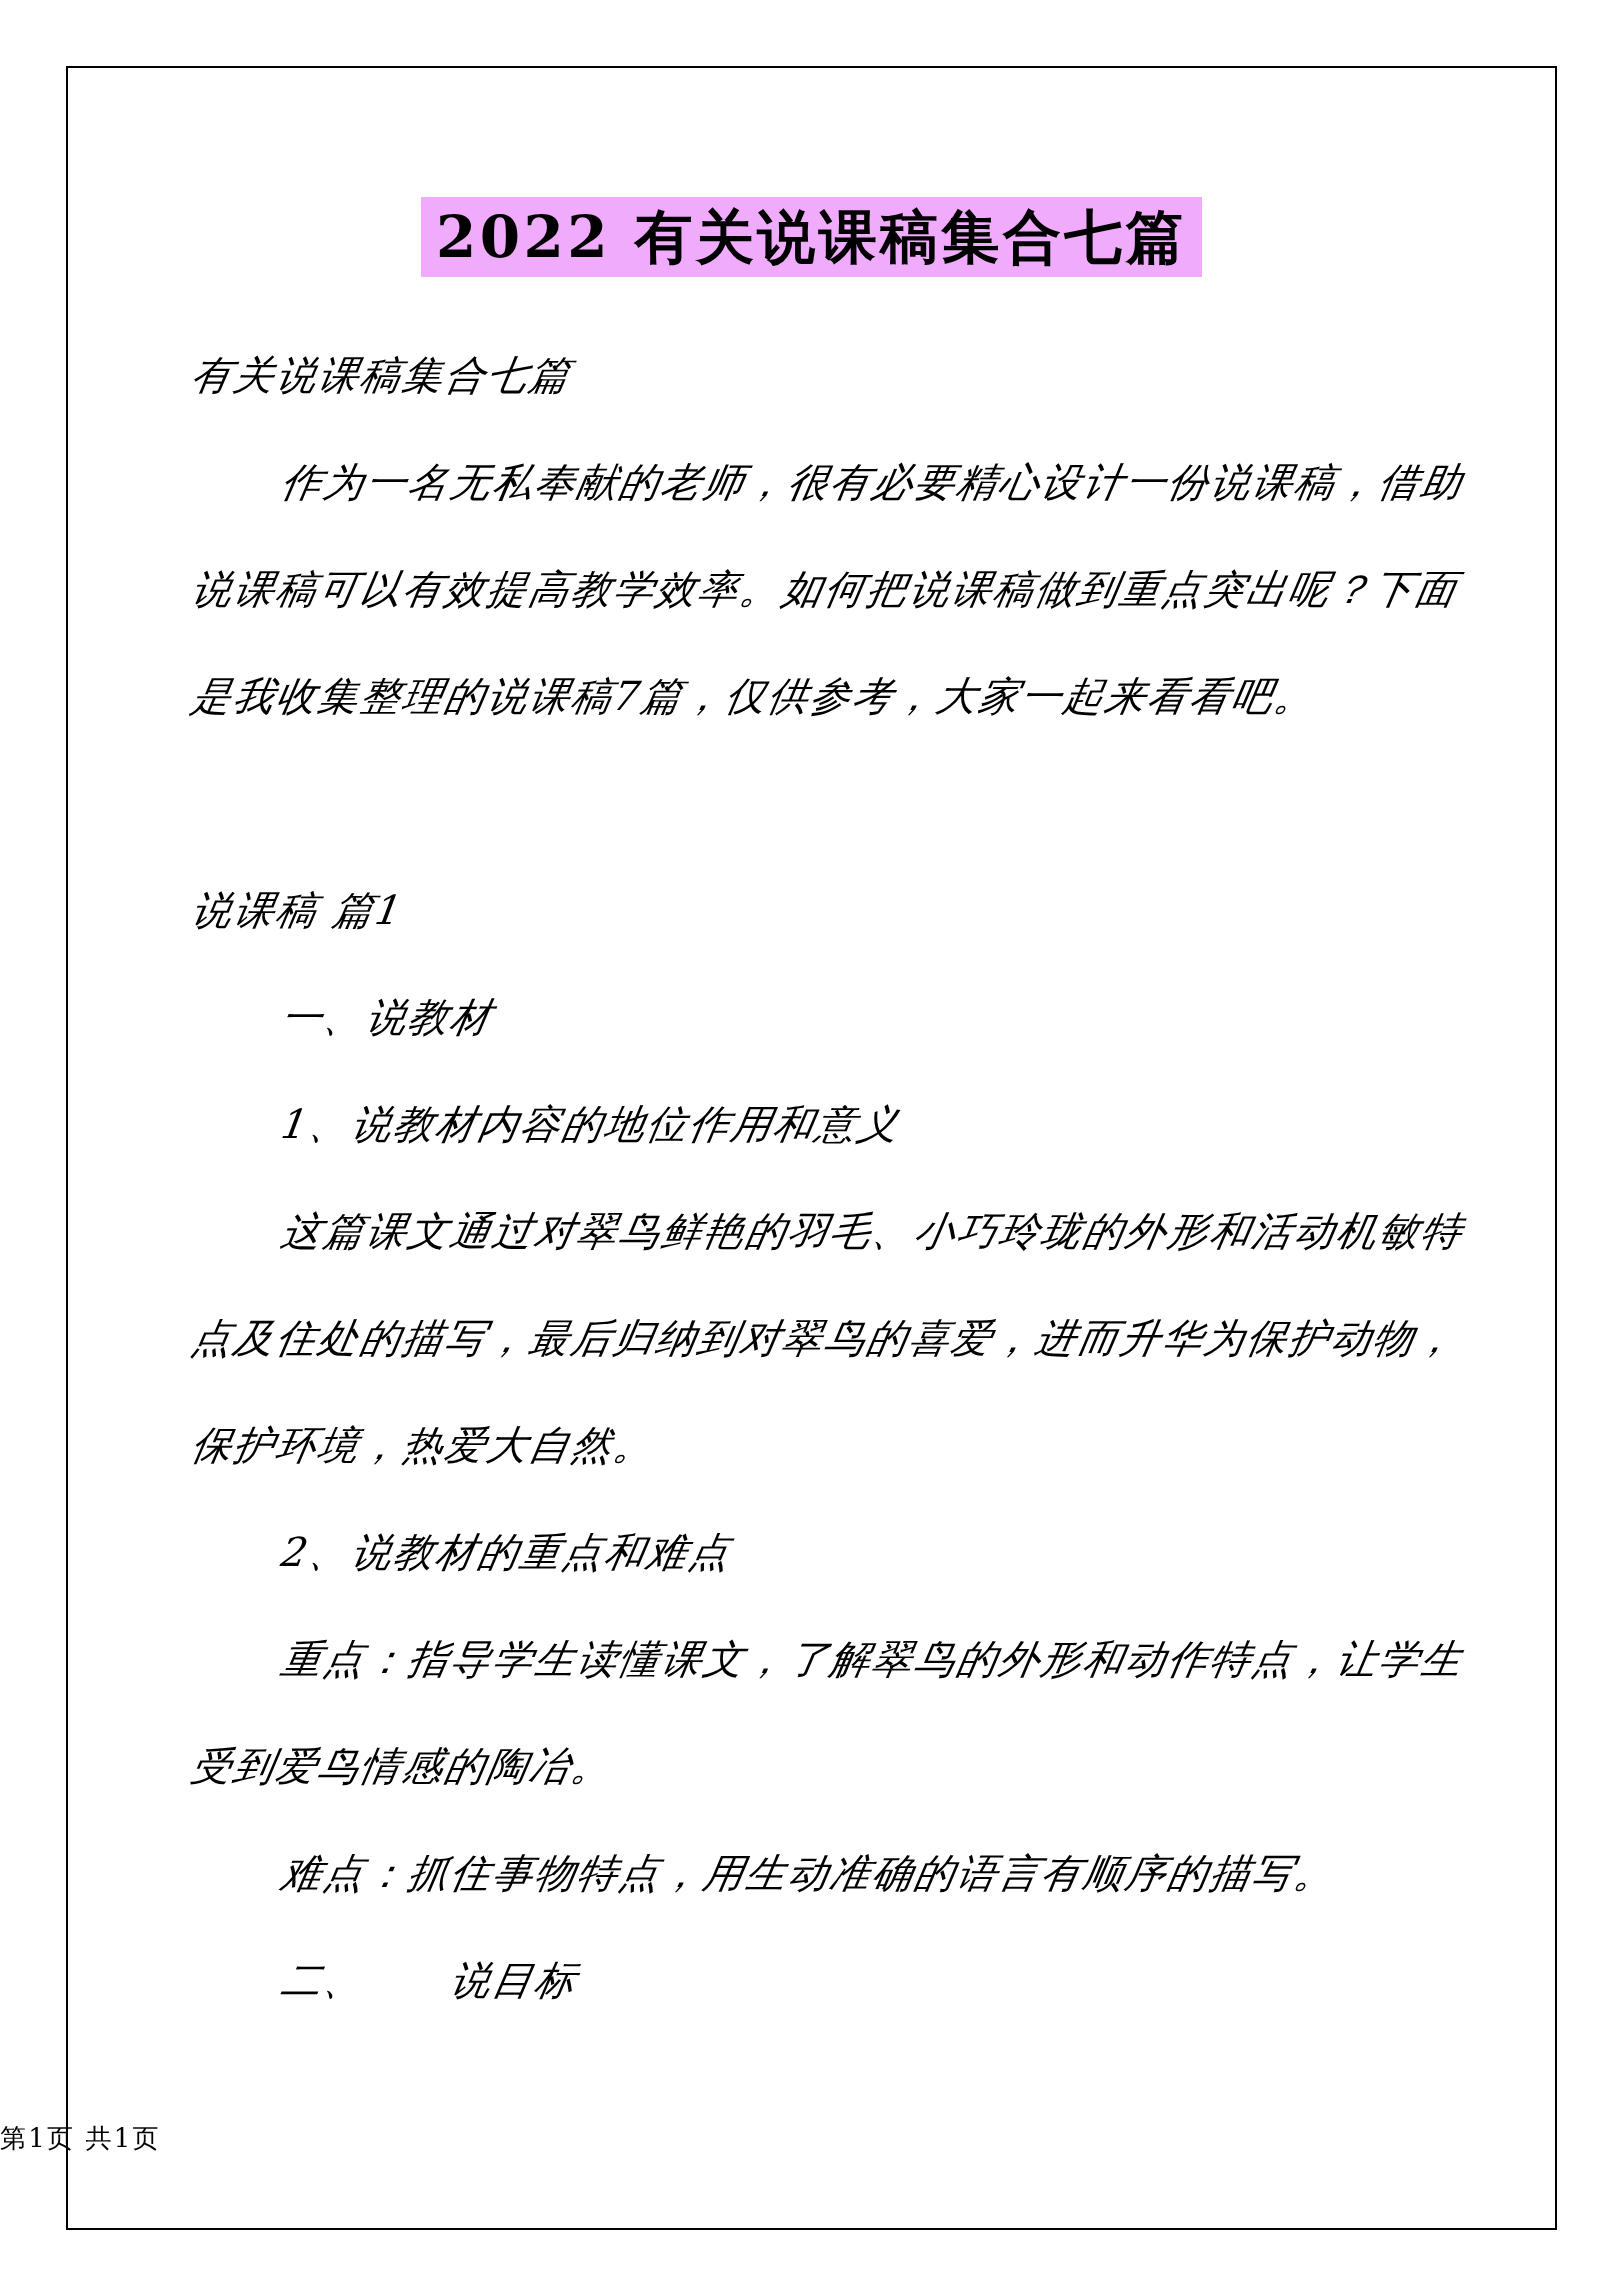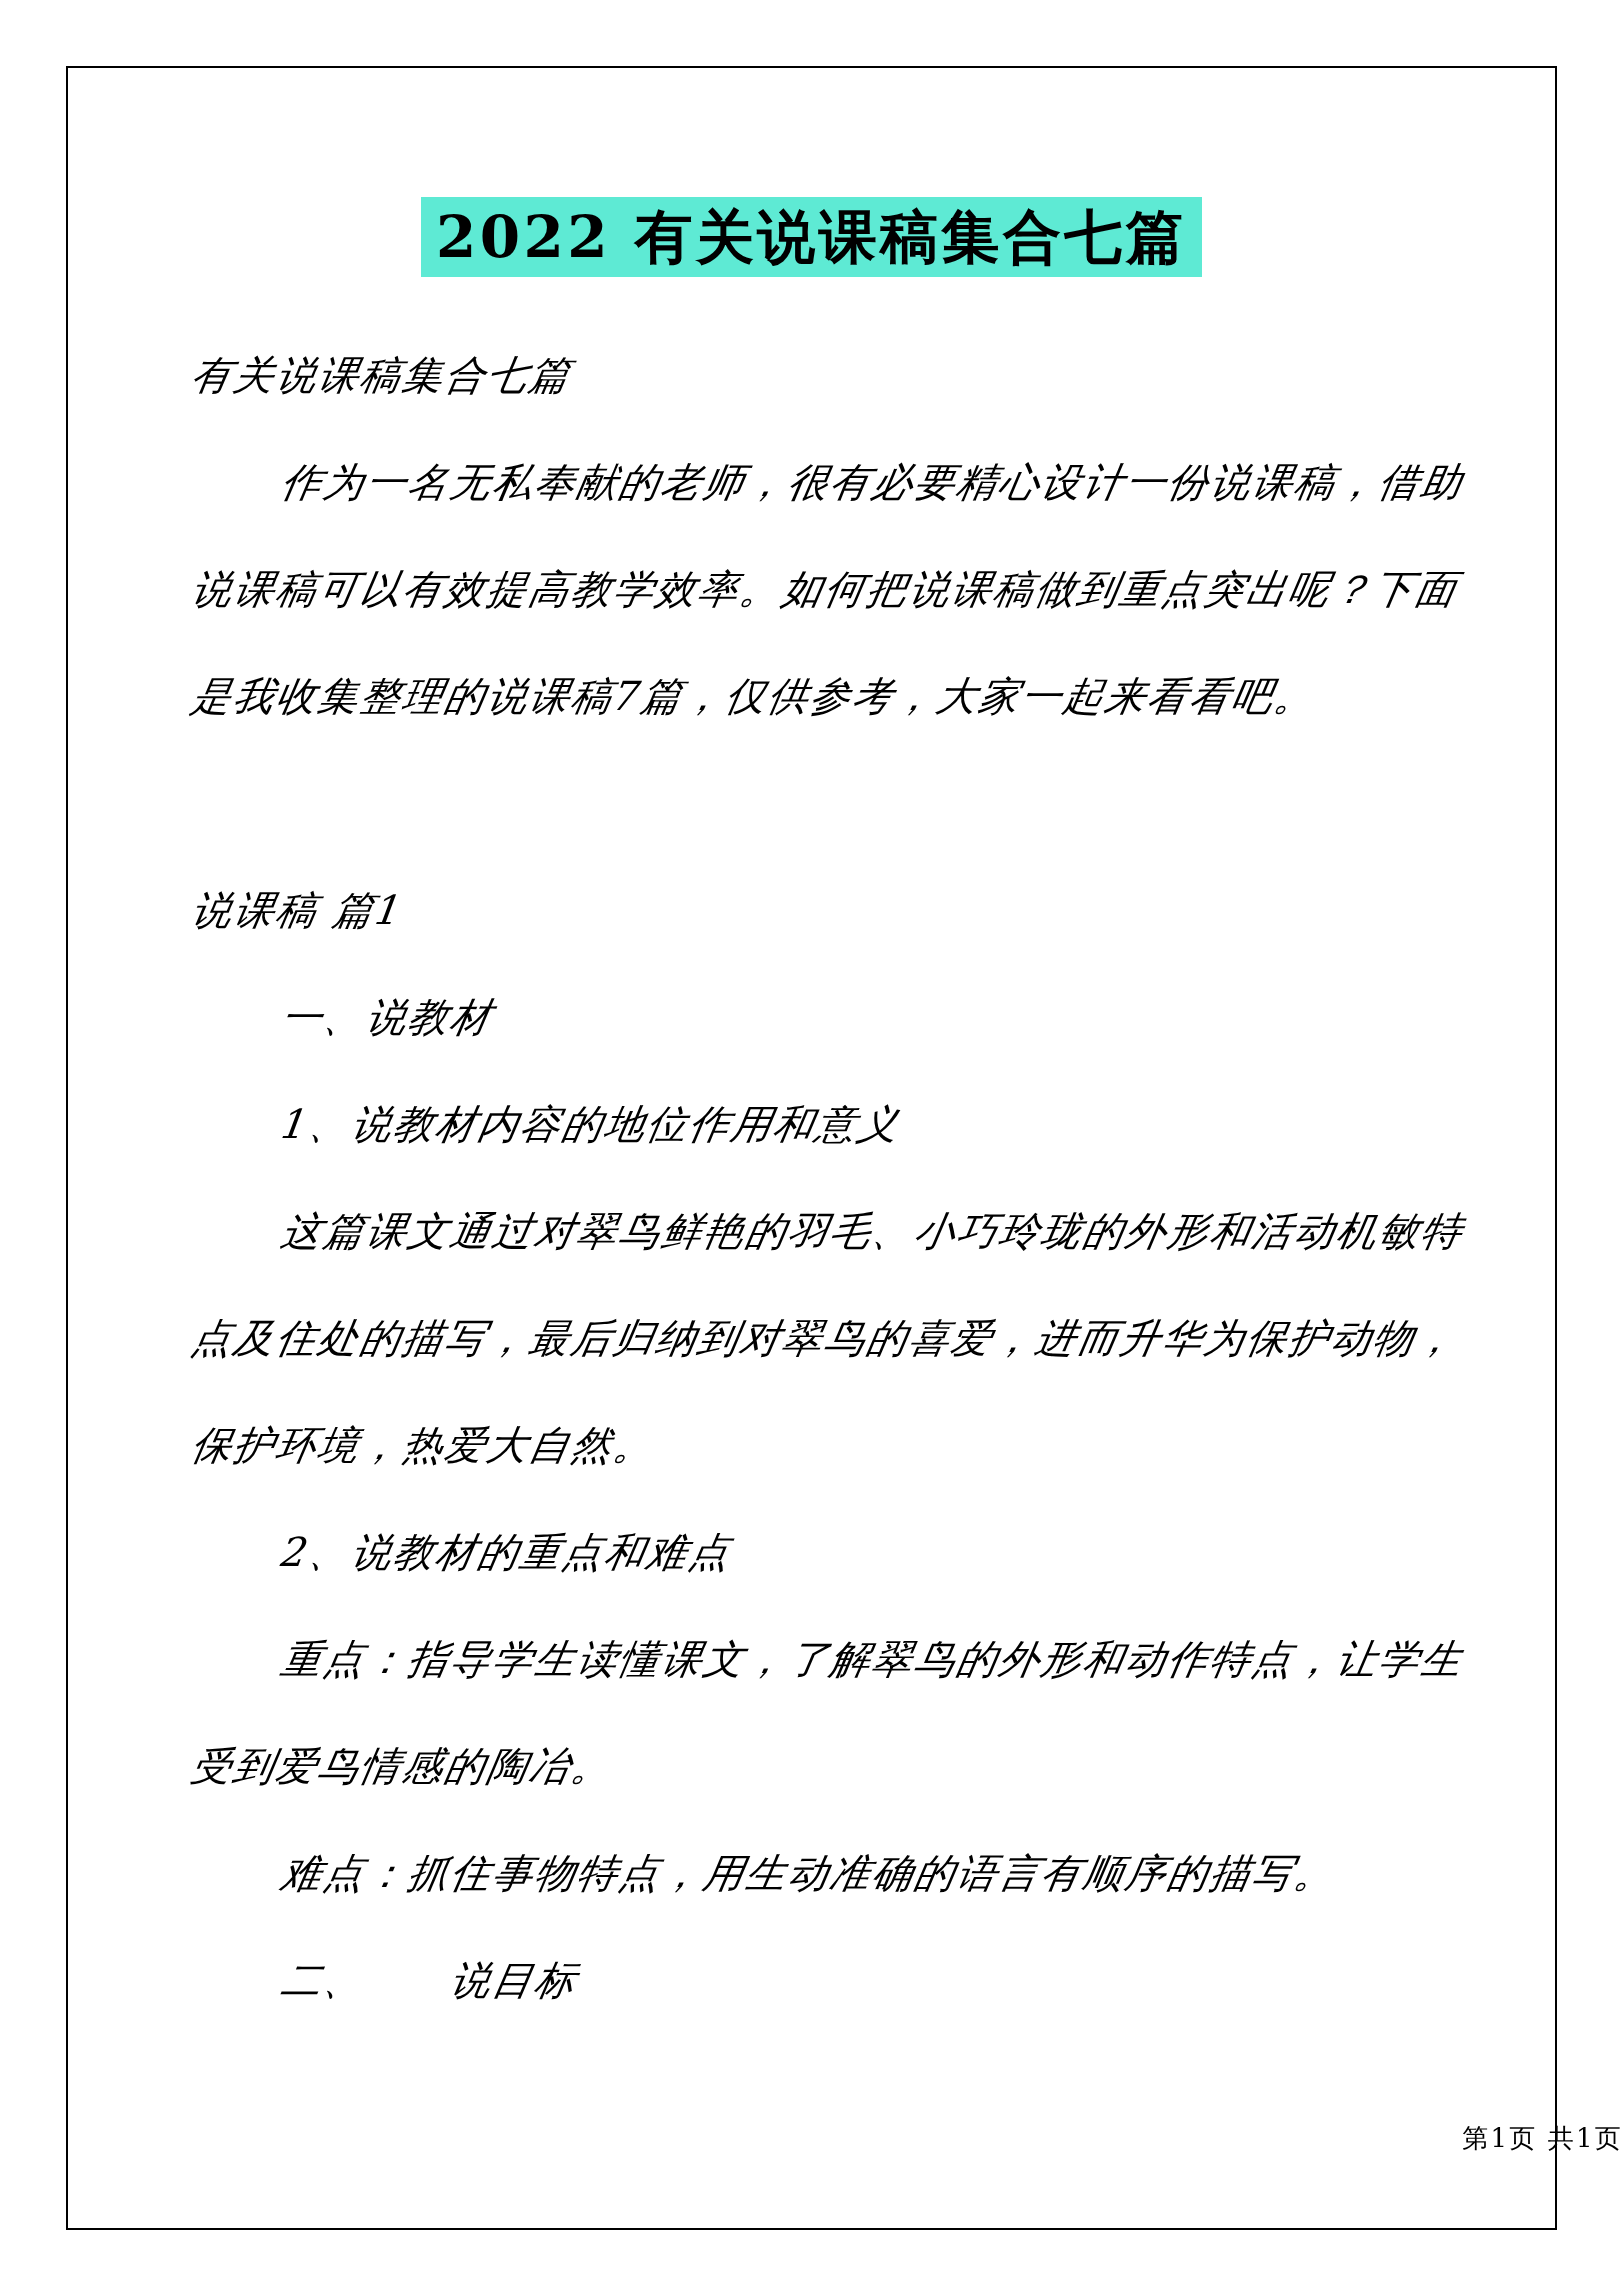--- a/index.html
+++ b/index.html
@@ -27,21 +27,21 @@
   }
   .title-row {
     position: absolute;
     top: 197px;
     left: 0;
     width: 100%;
     text-align: center;
   }
   .title-highlight {
     display: inline-block;
-    background: #5eead4;
+    background: #f0abfc;
     font-size: 58px;
     line-height: 80px;
     font-weight: bold;
     letter-spacing: 3.4px;
     padding: 0 14.6px;
     white-space: nowrap;
   }
   .body-text {
     position: absolute;
     left: 190px;
@@ -61,21 +61,21 @@
     transform: skewX(-10deg);
     transform-origin: 50% 60%;
   }
   .indent { padding-left: 90px; }
   .gap-before { margin-top: 107px; }
   .footer-row {
     position: absolute;
     top: 2121px;
     left: 0;
     width: 100%;
-    text-align: right;
+    text-align: left;
     font-size: 26px;
     line-height: 34px;
     letter-spacing: 2.2px;
   }
 </style>
 </head>
 <body>
 
 <div class="page">
 

